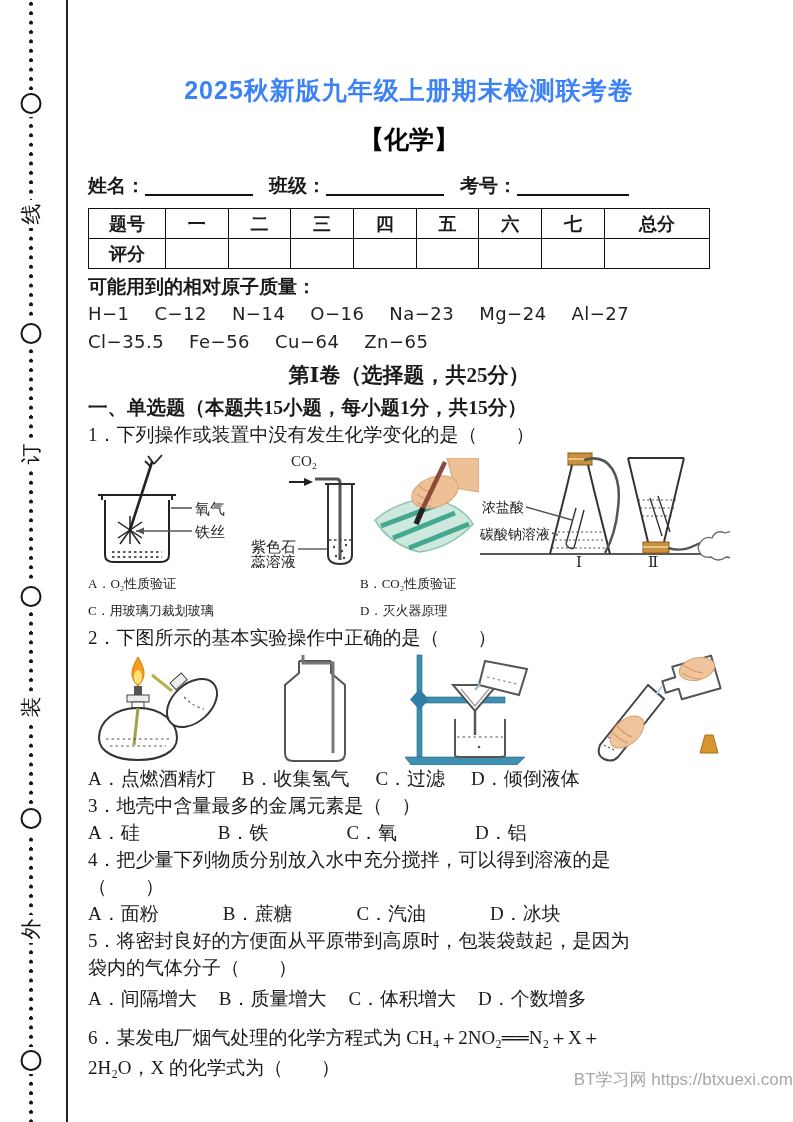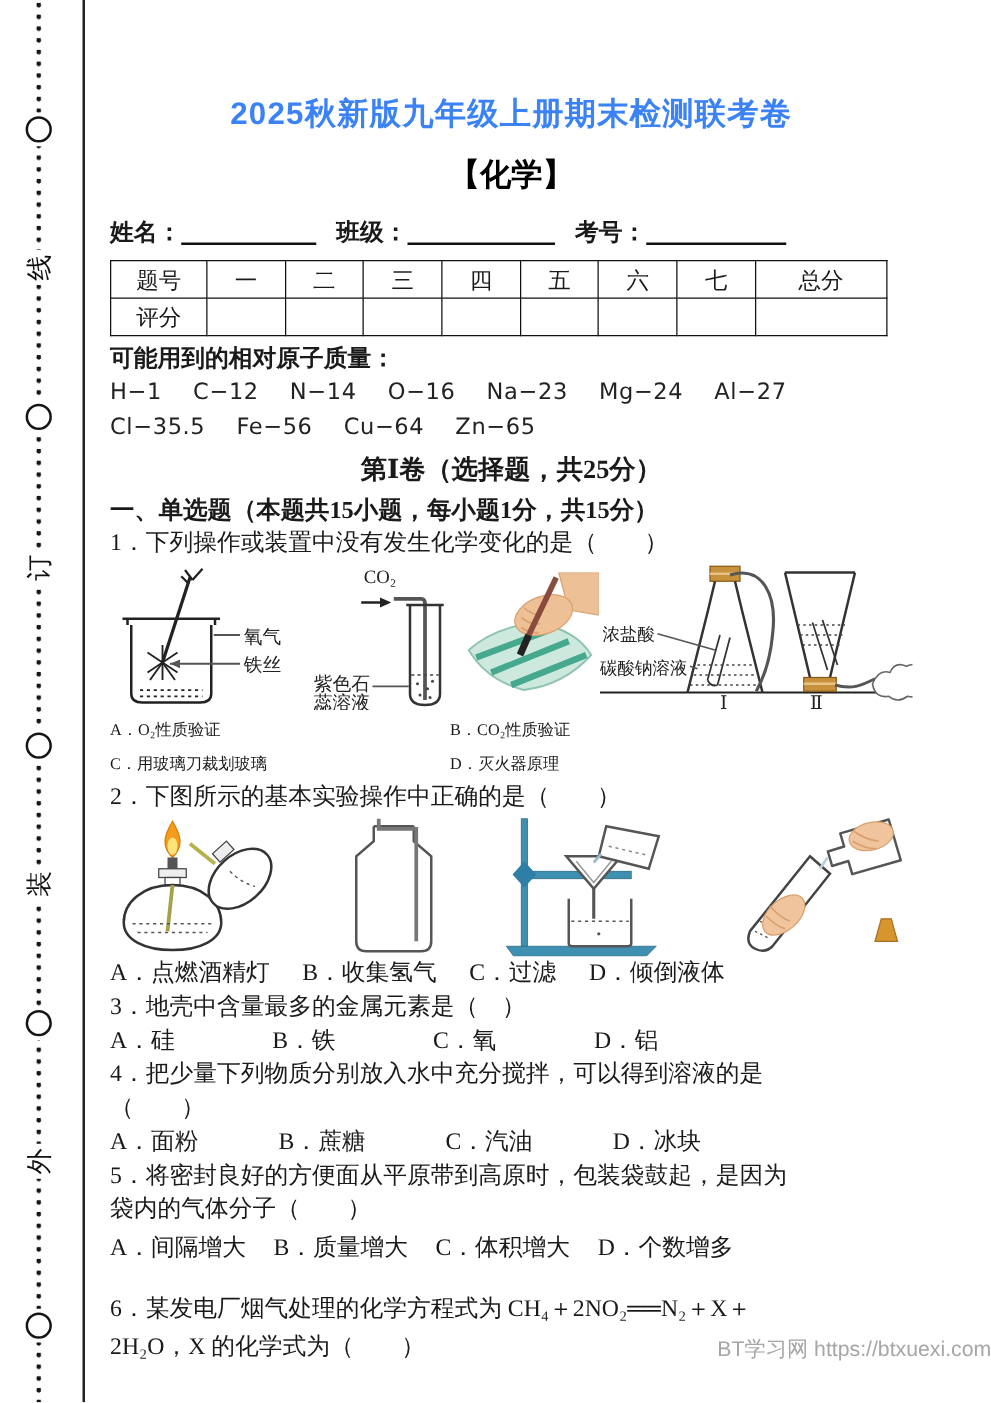--- a/index.html
+++ b/index.html
@@ -37,21 +37,21 @@
   .info-row { margin-top:17px; display:flex; align-items:center; font-weight:bold; font-size:19px; }
   .info-label { white-space:nowrap; }
   .blank-line { display:inline-block; height:20px; border-bottom:2px solid #111; }
   .blank-name { width:108px; margin-right:16px; }
   .blank-class { width:118px; margin-right:16px; }
   .blank-exam { width:112px; }
 
   table.score-table { margin-top:9px; border-collapse:collapse; width:622px; }
   .score-table td {
     border:1.6px solid #111; height:30px; text-align:center; vertical-align:middle;
-    font-size:18px; font-weight:normal; padding:0;
+    font-size:18px; font-weight:bold; padding:0;
   }
   .col-qnum { width:76px; } .col-n { width:62px; } .col-total { width:104px; }
 
   .masses-heading { margin-top:5px; font-weight:bold; font-size:19px; }
   .masses-line { font-family:"DejaVu Sans","Liberation Sans",sans-serif; font-size:18px; color:#222;
                  line-height:28px; white-space:pre; letter-spacing:0.5px; }
   .vol-title { margin-top:5px; text-align:center; font-weight:bold; font-size:21px; }
   .part-title { margin-top:5px; font-weight:bold; font-size:19.5px; }
 
   .qline { font-size:19px; line-height:27px; white-space:pre-wrap; }
@@ -347,19 +347,19 @@
 
     <div class="qline">5．将密封良好的方便面从平原带到高原时，包装袋鼓起，是因为</div>
     <div class="qline">袋内的气体分子（　　）</div>
     <div class="opt-flex" style="gap:22px; margin-top:4px">
       <span>A．间隔增大</span>
       <span>B．质量增大</span>
       <span>C．体积增大</span>
       <span>D．个数增多</span>
     </div>
 
-    <div class="qline" style="margin-top:22px">6．某发电厂烟气处理的化学方程式为 CH₄＋2NO₂══N₂＋X＋</div>
+    <div class="qline" style="margin-top:12px">6．某发电厂烟气处理的化学方程式为 CH₄＋2NO₂══N₂＋X＋</div>
     <div class="qline" style="margin-top:3px">2H₂O，X 的化学式为（　　）</div>
 
   </div>
 
   <div class="footer">BT学习网 https://btxuexi.com</div>
 </div>
 
 </body></html>

